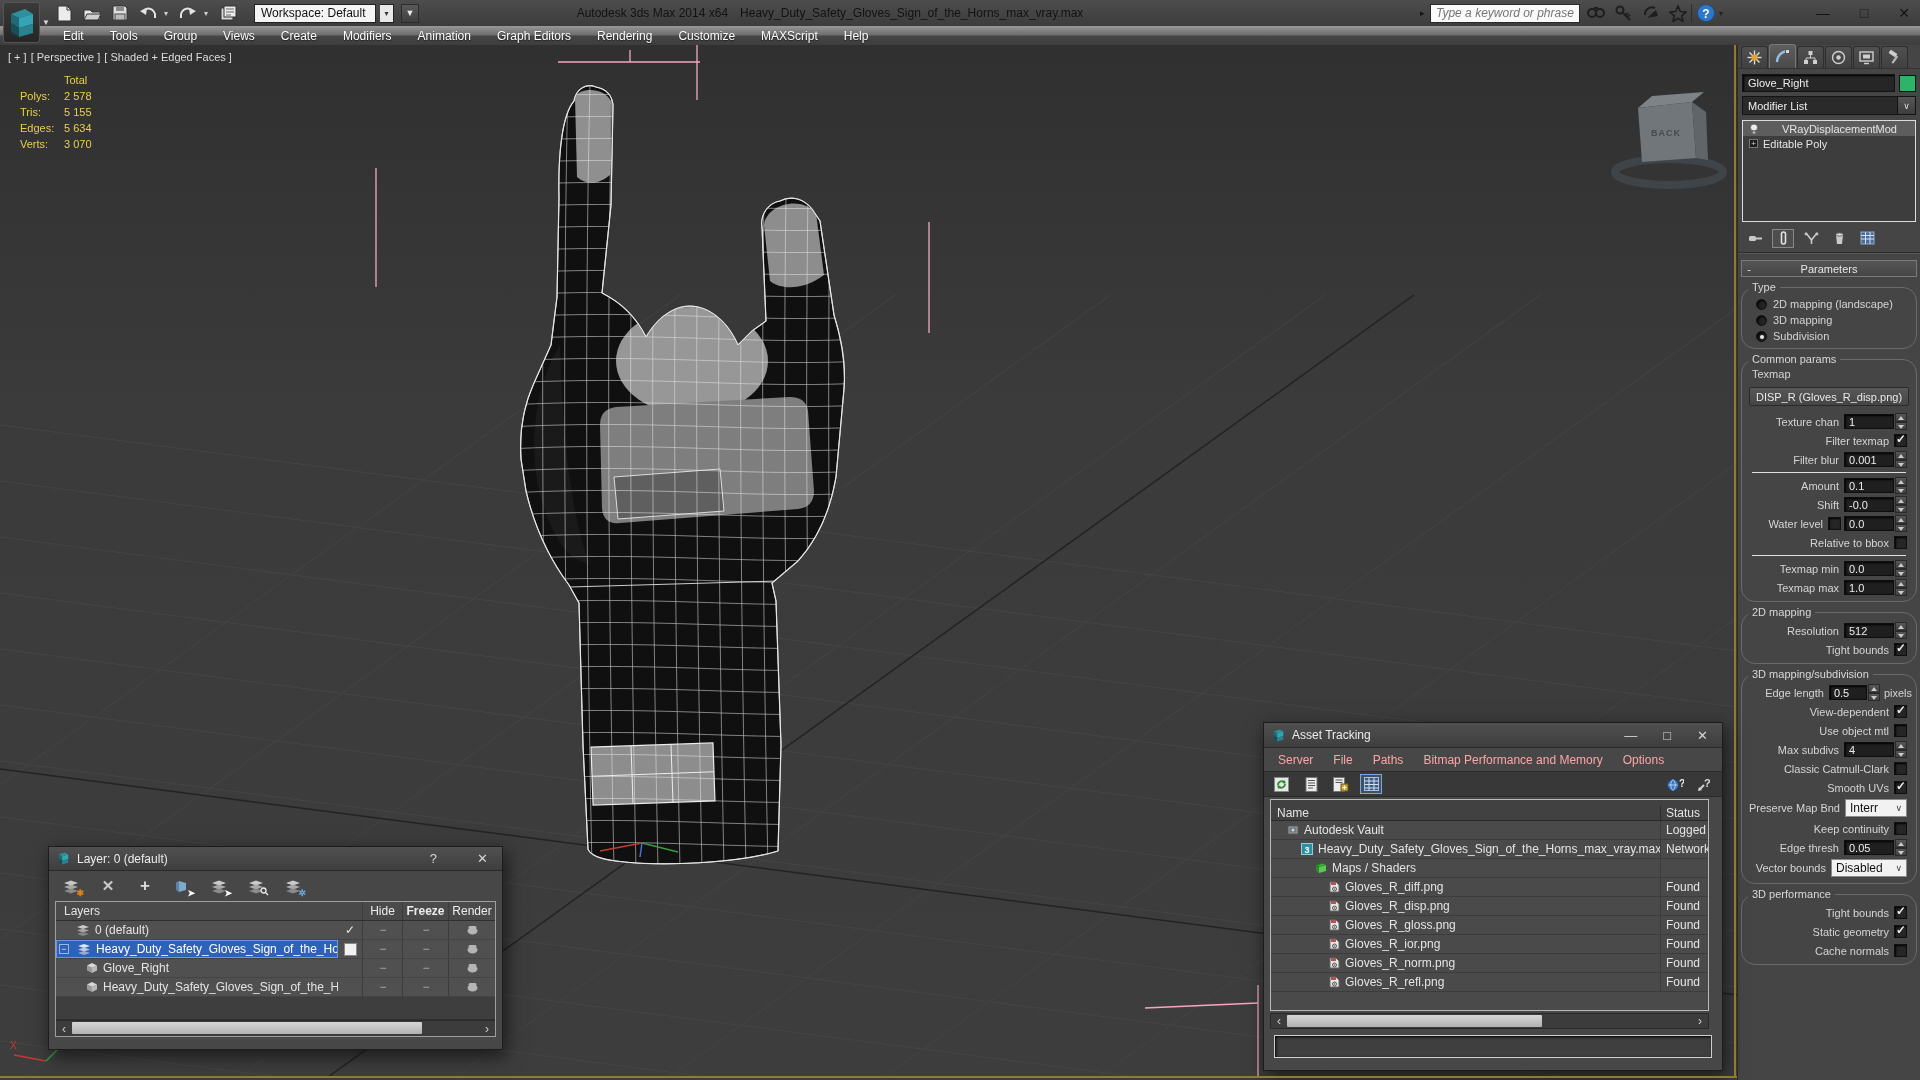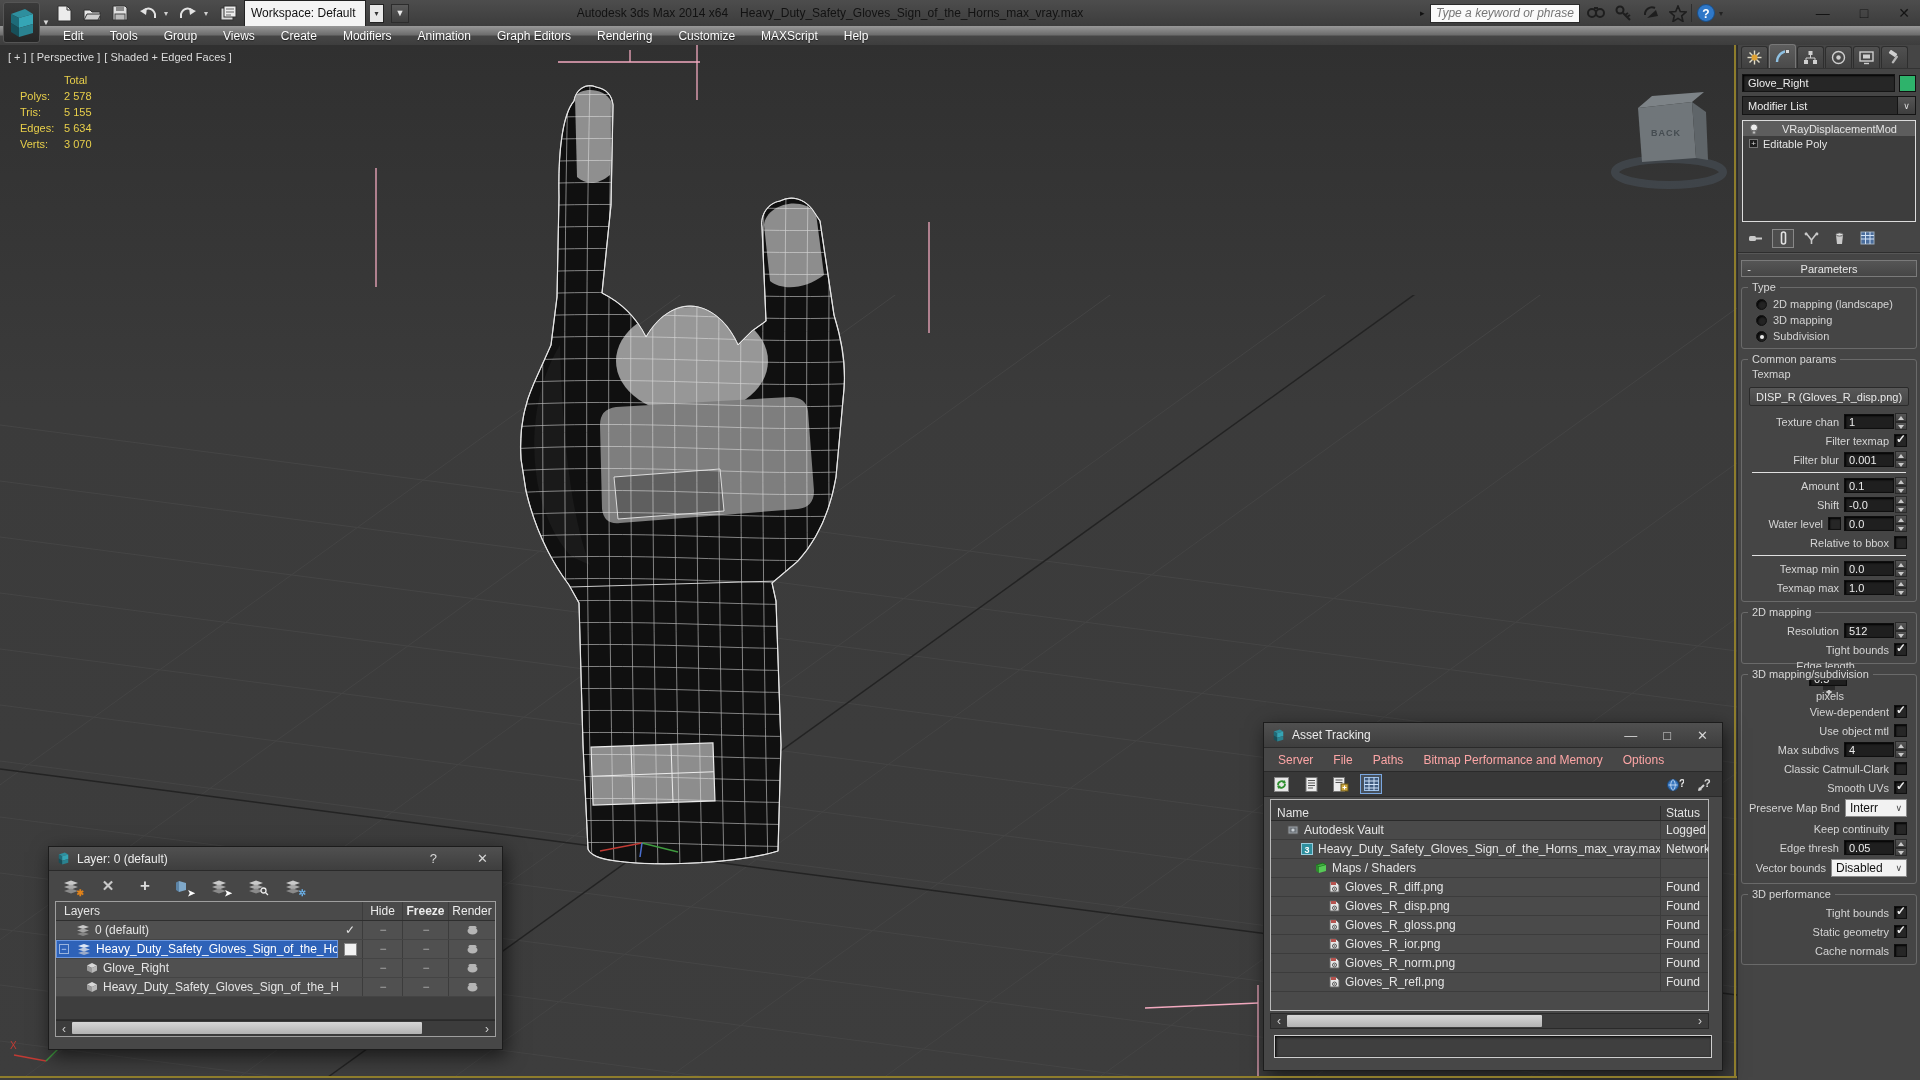--- a/index.html
+++ b/index.html
@@ -10,21 +10,21 @@
   
   .titlebar { position:absolute; left:0; top:0; width:1920px; height:26px;
     background:linear-gradient(#4d4d4d,#3c3c3c); }
   .maxlogo { position:absolute; left:3px; top:2px; width:37px; height:41px; z-index:30;
     background:linear-gradient(#3a3a3a,#262626); border:1px solid #555; border-radius:3px;
     display:flex; align-items:center; justify-content:center; }
   .logo-caret { position:absolute; left:42px; top:18px; color:#d8d8d8; font-size:8px; }
   .qat { position:absolute; left:52px; top:2px; height:22px; display:flex; align-items:center; gap:4px; }
   .qat .tbtn { width:24px; height:22px; display:flex; align-items:center; justify-content:center; }
   .qat .caret { font-size:8px; color:#cfcfcf; width:8px; }
-  .ws-combo { width:122px; height:27px; background:#f4f4f4; border:1px solid #222;
+  .ws-combo { margin-left:10px; width:122px; height:19px; background:#f4f4f4; border:1px solid #222;
     color:#111; font-size:12px; display:flex; align-items:center; padding:0 6px; }
   .ws-caret { width:14px; height:19px; background:#e8e8e8; border:1px solid #222; border-left:none;
     display:flex; align-items:center; justify-content:center; font-size:8px; color:#333; }
   .ws-drop { margin-left:3px; width:18px; height:19px; background:linear-gradient(#5a5a5a,#3f3f3f);
     border:1px solid #2c2c2c; color:#e8e8e8; font-size:9px; display:flex; align-items:center; justify-content:center; }
   .title-center { position:absolute; left:430px; top:0; width:800px; height:26px;
     display:flex; align-items:center; justify-content:center; gap:12px;
     color:#121212; font-size:12px; white-space:nowrap; }
   .infocenter { position:absolute; left:1420px; top:3px; height:20px; display:flex; align-items:center; }
   .ic-toggle { width:10px; height:20px; color:#111; font-size:9px; display:flex; align-items:center; }
@@ -76,21 +76,21 @@
   .plusbox { width:9px; height:9px; background:#1d1d1d; border:1px solid #777; color:#ddd; font-size:8px;
     line-height:7px; text-align:center; }
   .cp-stacktools { display:flex; align-items:center; gap:6px; margin:6px 6px 4px; height:20px; }
   .st-btn { width:22px; height:19px; display:flex; align-items:center; justify-content:center; }
   .st-btn.raised { border:1px solid #888; background:#4e4e4e; }
   .cp-sep { height:2px; margin:4px 0; border-top:1px solid #2e2e2e; border-bottom:1px solid #575757; }
   .rollout-hdr { margin:6px 3px 8px; height:17px; background:linear-gradient(#555,#464646);
     border:1px solid #7a7a7a; display:flex; align-items:center; color:#e6e6e6; position:relative; }
   .rollout-hdr .rh-min { width:14px; text-align:center; }
   .rollout-hdr .rh-title { position:absolute; left:0; right:0; text-align:center; }
-  .grp { border:1px solid #6a6a6a; border-radius:3px; margin:10px 3px 8px; padding:8px 2px 4px; position:relative; }
+  .grp { border:1px solid #6a6a6a; border-radius:14px; margin:10px 3px 8px; padding:8px 2px 4px; position:relative; }
   .grp-title { position:absolute; top:-7px; left:6px; background:#454545; padding:0 4px; color:#d8d8d8; white-space:nowrap; }
   .radio-row { display:flex; align-items:center; gap:6px; height:16px; padding-left:12px; }
   .rad { width:11px; height:11px; border-radius:50%; background:#232323; border:1px solid #111;
     box-shadow:inset 1px 1px 2px #000; position:relative; }
   .rad.sel::after { content:""; position:absolute; left:3px; top:3px; width:4px; height:4px; border-radius:50%; background:#ececec; }
   .prow { display:flex; align-items:center; justify-content:flex-end; height:19px; padding-right:7px; }
   .plbl { margin-right:5px; white-space:nowrap; color:#d4d4d4; }
   .pfield { width:50px; height:15px; background:#1f1f1f; border:1px solid #0e0e0e; color:#ececec;
     display:flex; align-items:center; padding:0 4px; box-shadow:inset 1px 1px 2px #000; }
   .pfield.narrow { width:38px; }
@@ -729,21 +729,21 @@
           </span>
       </div>
       <div class="prow">
         <span class="plbl">Tight bounds</span>
         <span class="chk checked"></span>
       </div>
     </div>
 
     <div class="grp">
       <span class="grp-title">3D mapping/subdivision</span>
-      <div class="prow" style="padding-right:2px;flex-direction:column;">
+      <div class="prow" style="padding-right:2px;">
         <span class="plbl">Edge length</span>
         <span class="pfield narrow">0.5</span>
         <span class="spin">
             <i class="su"></i>
             <i class="sd"></i>
           </span>
         <span class="suffix">pixels</span>
       </div>
       <div class="prow">
         <span class="plbl">View-dependent</span>

